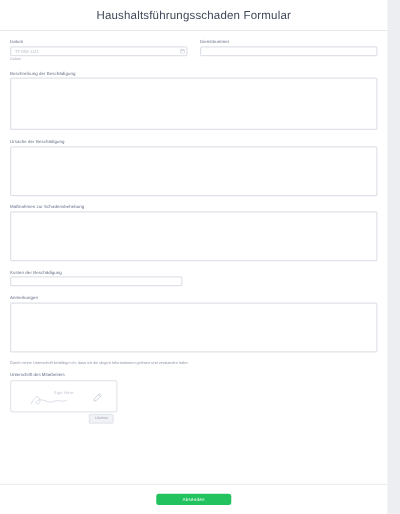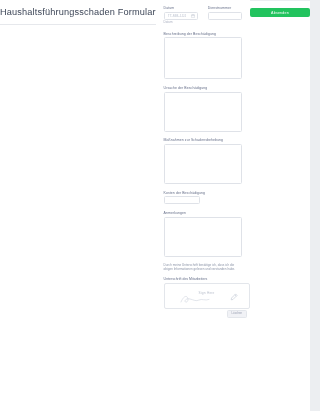--- a/index.html
+++ b/index.html
@@ -15,21 +15,21 @@
     background: #eceef1;
     color: #3b4354;
   }
 
   .page {
     width: 310px;
     height: 411px;
     background: #ffffff;
     position: relative;
     display: flex;
-    flex-direction: row;
+    flex-direction: column;
   }
 
   
   .form-header {
     height: 25px;
     display: flex;
     align-items: center;
     justify-content: center;
     border-bottom: 1px solid #e6e8ec;
     background: #ffffff;

